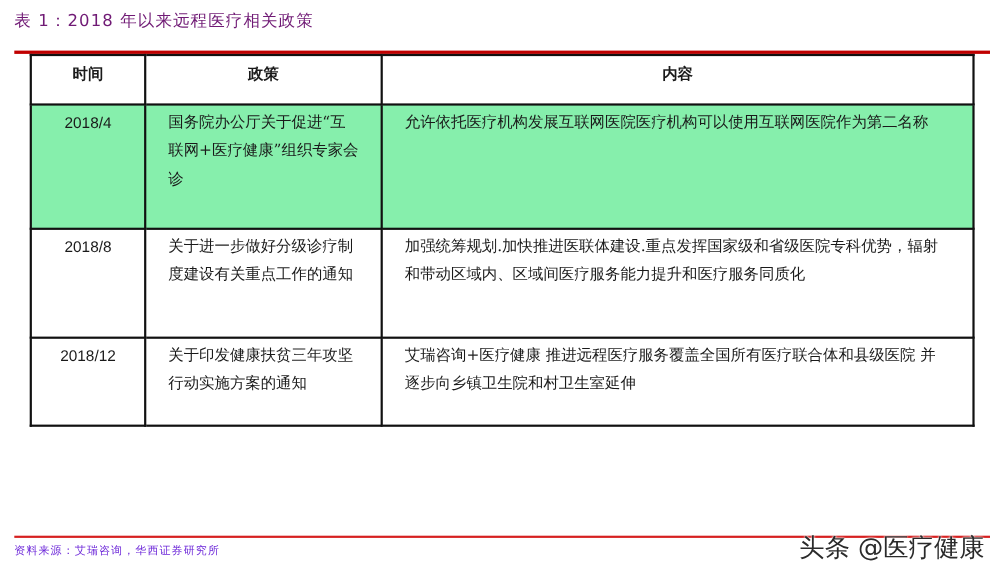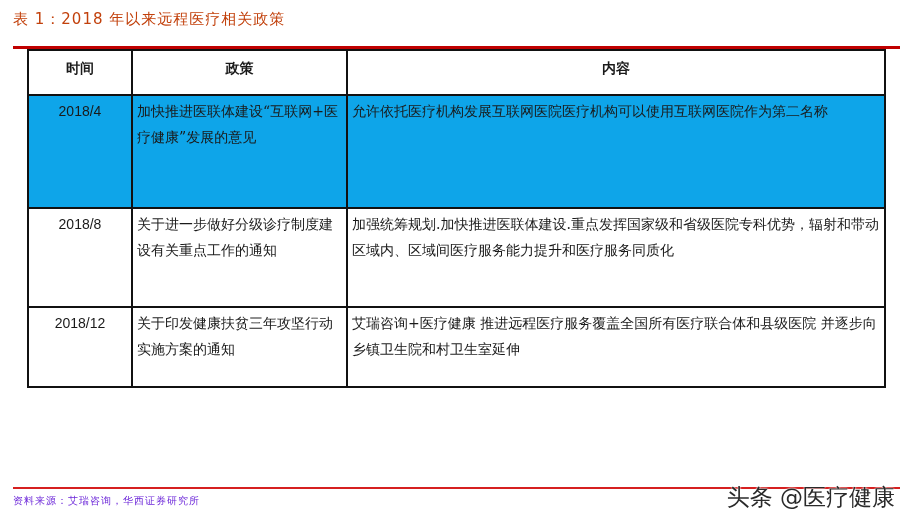--- a/index.html
+++ b/index.html
@@ -1,28 +1,28 @@
 <!DOCTYPE html>
 <html><head>
   <meta charset="utf-8">
   <style>
     html, body { margin: 0; padding: 0; background: #ffffff; }
     body { width: 903px; height: 524px; position: relative; overflow: hidden;
       font-family: "DejaVu Serif", "Liberation Serif", serif; color: #1a1a1a; }
-    .title { position: absolute; left: 13px; top: 10px; font-size: 15px; color: #c2410c;
+    .title { position: absolute; left: 13px; top: 10px; font-size: 15px; color: #701a75;
       font-family: "DejaVu Sans", "Liberation Sans", sans-serif; letter-spacing: 1px; }
     .rule-top { position: absolute; left: 13px; right: 3px; top: 46px; height: 3px; background: #c00000; }
     .rule-bottom { position: absolute; left: 13px; right: 3px; top: 487px; height: 2px; background: #d62020; }
     table.policy { position: absolute; left: 27px; top: 49px; width: 859px; border-collapse: collapse; table-layout: fixed; font-size: 14px; }
-    table.policy td, table.policy th { border: 2px solid #111; vertical-align: top; padding: 2px 4px; line-height: 26px; }
+    table.policy td, table.policy th { border: 2px solid #111; vertical-align: top; padding: 2px 20px; line-height: 26px; }
     table.policy th { font-weight: bold; height: 37px; text-align: center; vertical-align: top; padding-top: 4px;
       font-family: "DejaVu Sans", "Liberation Sans", sans-serif; font-size: 14px; }
     col.c1 { width: 104px; } col.c2 { width: 215px; } col.c3 { width: auto; }
     td.date { text-align: center; font-family: "Liberation Sans", sans-serif; font-size: 14px; }
-    tr.hl td { background: #0ea5e9; }
+    tr.hl td { background: #86efac; }
     td.center { }
     .r1 td { height: 107px; } .r2 td { height: 93px; } .r3 td { height: 92px; } .r4 td { height: 74px; }
     .source { position: absolute; left: 13px; top: 494px; font-size: 10px; color: #6d28d9; letter-spacing: 1px; }
     .watermark { position: absolute; right: 8px; top: 482px; font-size: 23px; color: #2a2a2a;
       font-family: "DejaVu Sans", "Liberation Sans", sans-serif; text-shadow: 0 0 2px #fff, 0 0 2px #fff; }
   </style>
 </head>
 <body>
 
 <div class="title">表 1：2018 年以来远程医疗相关政策</div>
@@ -37,21 +37,21 @@
   <thead>
     <tr>
       <th>时间</th>
       <th>政策</th>
       <th>内容</th>
     </tr>
   </thead>
   <tbody>
     <tr class="hl r1">
       <td class="date">2018/4</td>
-      <td>加快推进医联体建设“互联网+医疗健康”发展的意见</td>
+      <td>国务院办公厅关于促进“互联网+医疗健康”组织专家会诊</td>
       <td class="center">允许依托医疗机构发展互联网医院医疗机构可以使用互联网医院作为第二名称</td>
     </tr>
     <tr class="r2">
       <td class="date">2018/8</td>
       <td>关于进一步做好分级诊疗制度建设有关重点工作的通知</td>
       <td>加强统筹规划.加快推进医联体建设.重点发挥国家级和省级医院专科优势，辐射和带动区域内、区域间医疗服务能力提升和医疗服务同质化</td>
     </tr>
     <tr class="r4">
       <td class="date">2018/12</td>
       <td>关于印发健康扶贫三年攻坚行动实施方案的通知</td>

